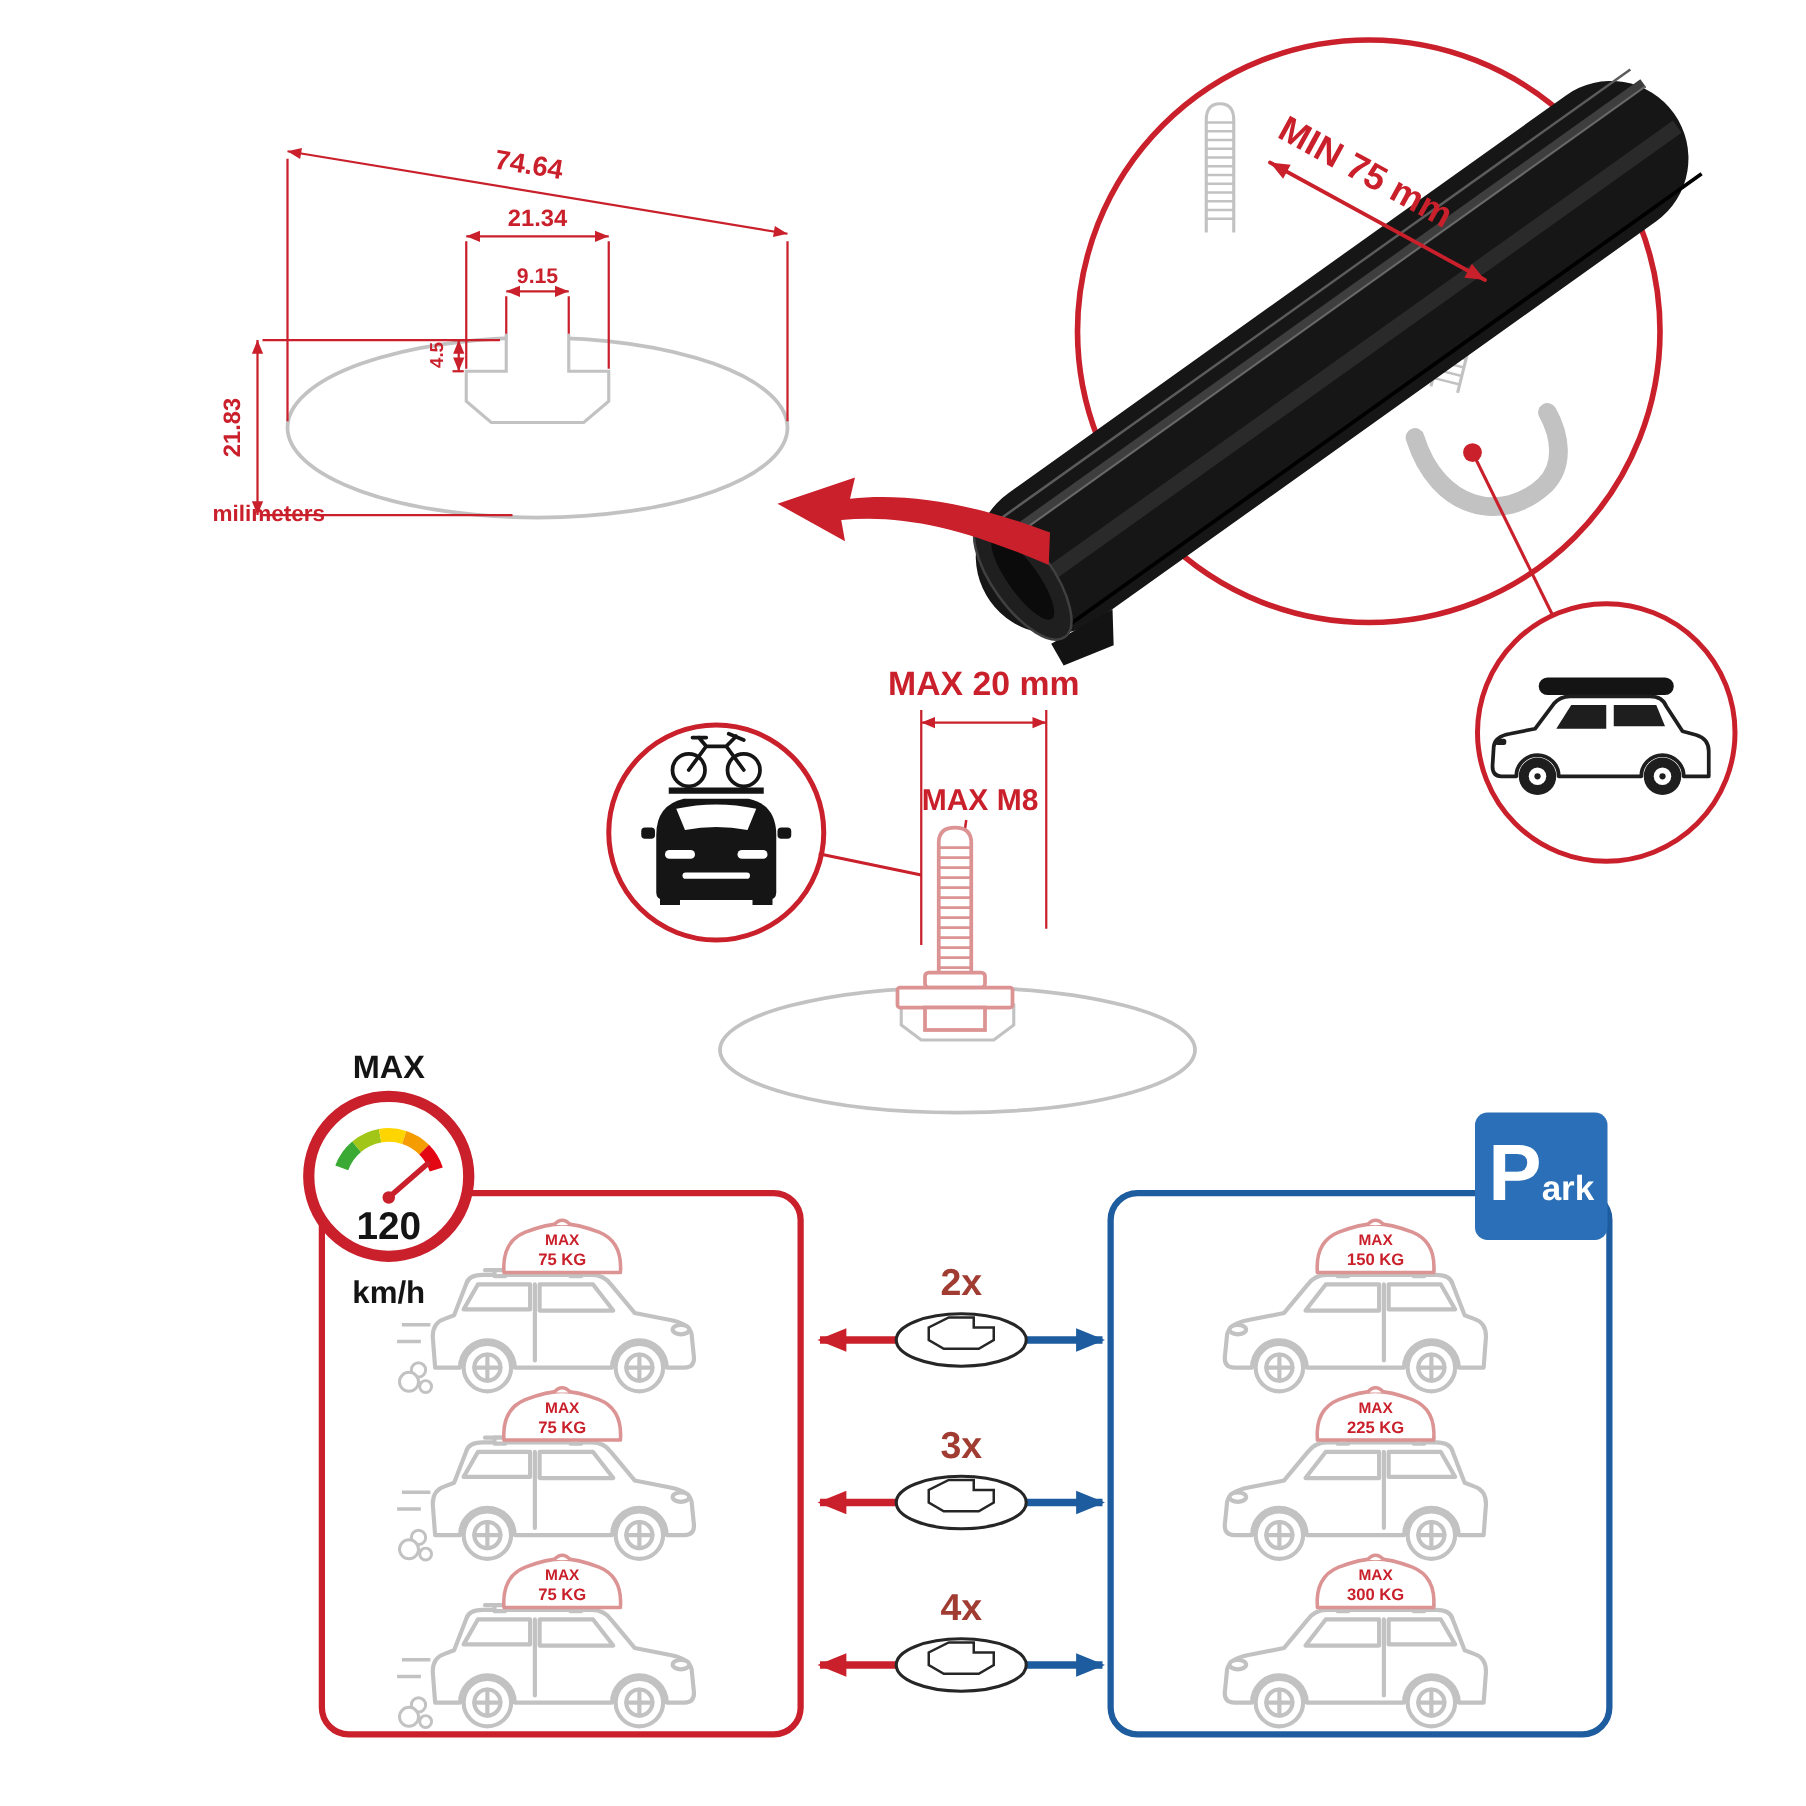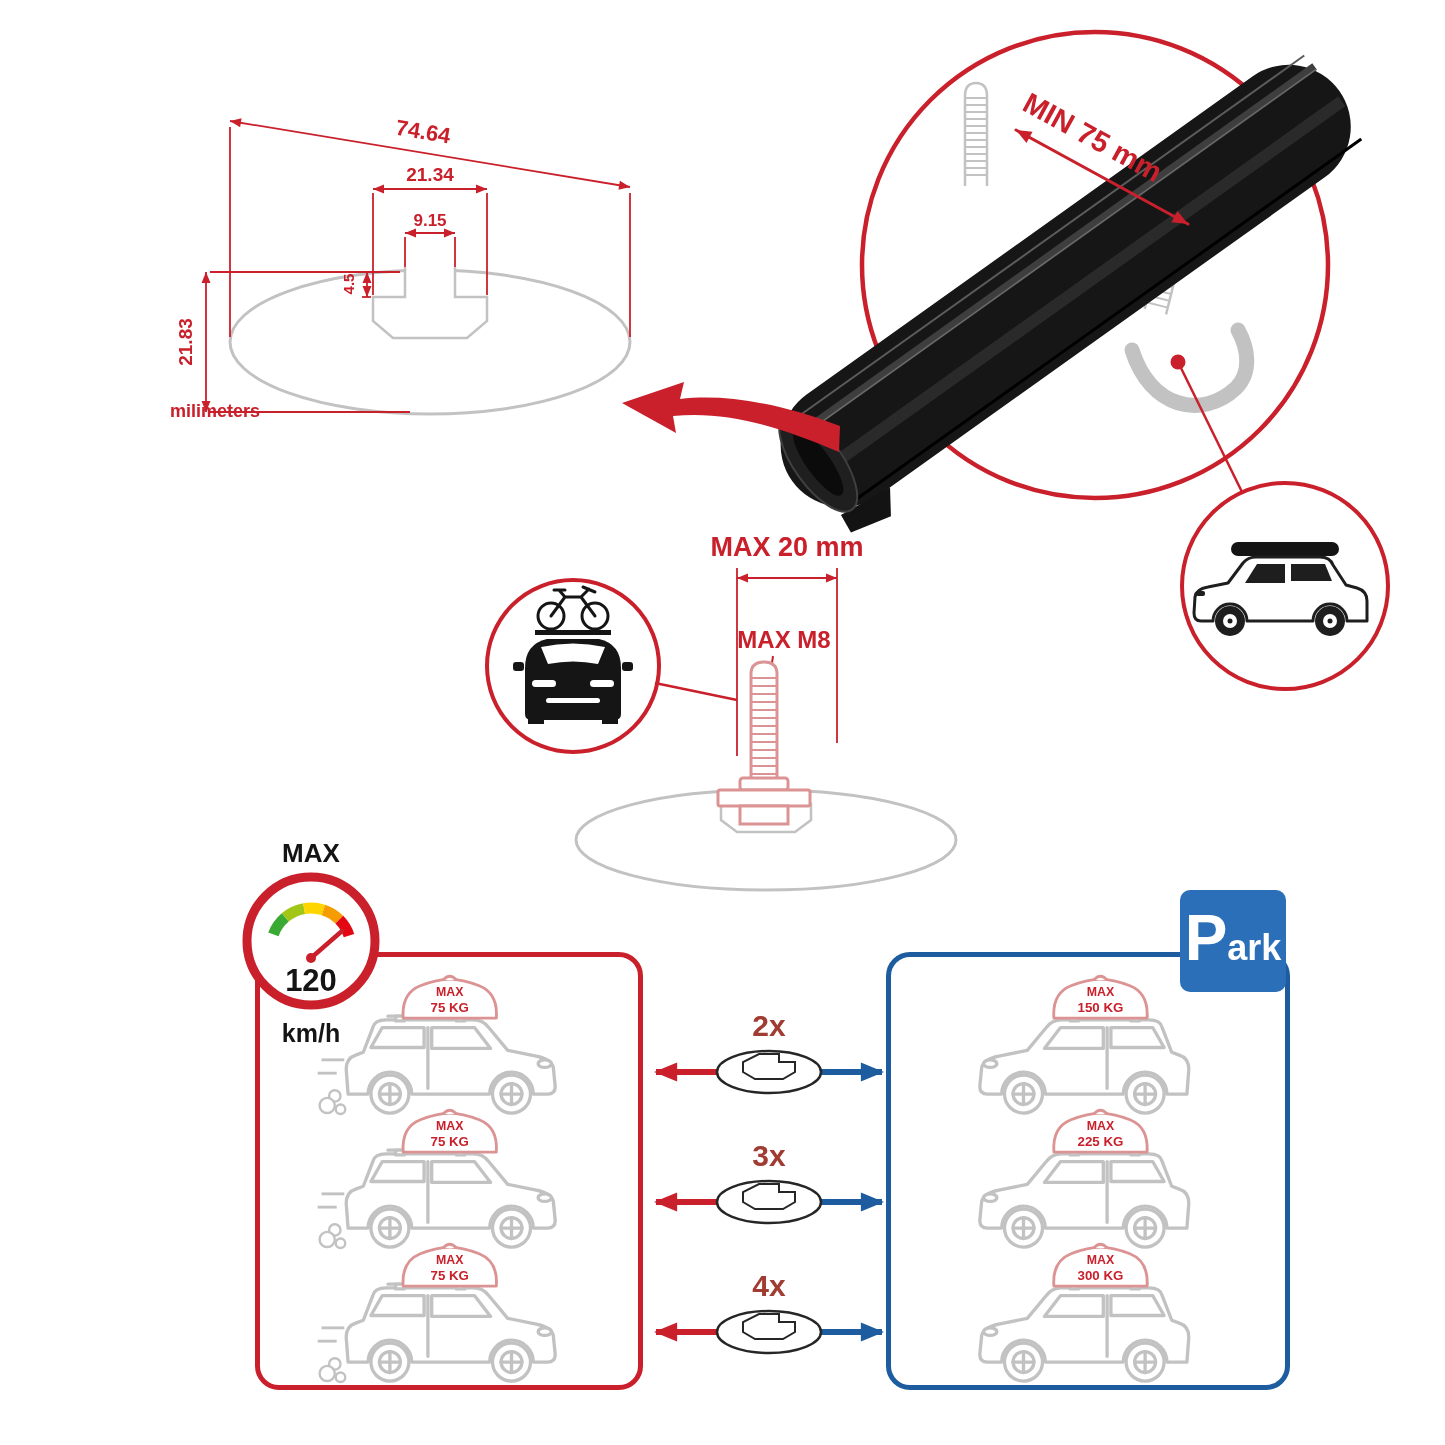--- a/index.html
+++ b/index.html
@@ -22,21 +22,21 @@
   .pink-thin{stroke:var(--pink);stroke-width:2.2;fill:none}
   .car-line *{stroke:var(--gray);stroke-width:3.5;fill:#fff;stroke-linejoin:round;stroke-linecap:round}
   .dark-line{stroke:#151515;stroke-width:3;fill:none;stroke-linejoin:round;stroke-linecap:round}
   .bag-line{stroke:var(--pink);stroke-width:3;fill:#fff;stroke-linejoin:round}
   .panel{position:absolute;border-radius:24px}
   .panel.red{border:5px solid var(--red)}
   .panel.blue{border:5px solid var(--blue)}
   .car-row{position:absolute}
   .park-sign{position:absolute;background:var(--blue2);border-radius:10px;display:flex;align-items:baseline;justify-content:center;color:#fff;font-weight:bold;padding-top:16px}
   .park-p{font-size:64px;line-height:1}
-  .park-ark{font-size:36px;line-height:1}
+  .park-ark{font-size:28px;line-height:1}
   .bag-max{fill:var(--red);font-weight:bold;font-size:13px}
   .bag-kg{fill:var(--red);font-weight:bold;font-size:14px}
 </style>
 </head>
 <body>
 
 <div class="abs" style="left:0;top:0;width:1445px;height:1445px">
 
   <svg width="0" height="0" style="position:absolute" aria-hidden="true">
     <defs>

